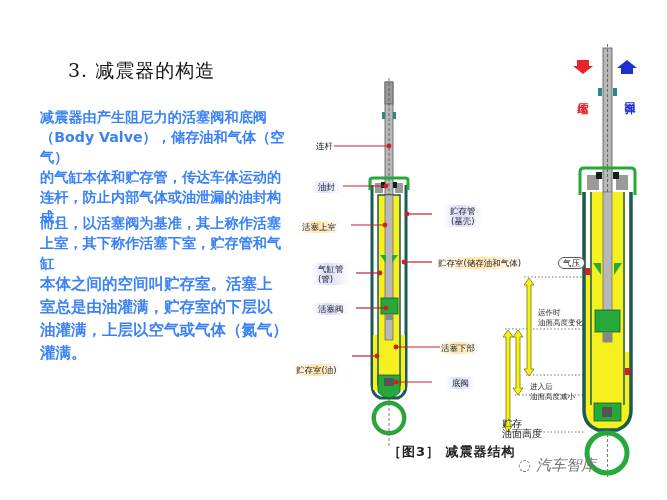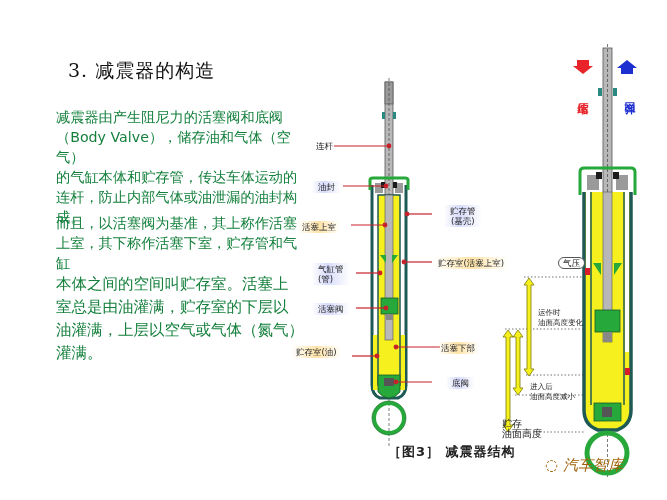--- a/index.html
+++ b/index.html
@@ -5,39 +5,39 @@
     html, body { margin: 0; padding: 0; }
     body {
       width: 667px; height: 500px; background: #ffffff; position: relative; overflow: hidden;
       font-family: "DejaVu Serif", "Liberation Serif", serif; color: #111;
     }
     .title {
       position: absolute; left: 68px; top: 58px; font-size: 19px; letter-spacing: 1px;
       font-family: "DejaVu Serif", serif;
     }
     .para {
-      position: absolute; left: 56px; width: 262px; font-size: 14.2px; line-height: 20px;
-      font-family: "DejaVu Sans", "Liberation Sans", sans-serif; font-weight: normal; color: #15803d;
+      position: absolute; left: 40px; width: 262px; font-size: 14.2px; line-height: 20px;
+      font-family: "DejaVu Sans", "Liberation Sans", sans-serif; font-weight: bold; color: #3b82f6;
     }
     .para1 { top: 107px; }
     .para2 { top: 213px; }
     .para2 .big { font-size: 15.5px; line-height: 23px; }
     .para p { margin: 0; }
     .lbl {
       position: absolute; font-size: 8.5px; font-family: "DejaVu Sans", sans-serif; color: #222;
       line-height: 10px; white-space: nowrap;
     }
     .lbl.blue { background: linear-gradient(90deg, rgba(210,215,250,0) 0%, rgba(210,215,250,0.9) 40%, rgba(210,215,250,0) 100%); padding: 1px 6px; }
     .lbl.orange { background: linear-gradient(90deg, rgba(255,230,180,0) 0%, rgba(255,225,160,0.9) 50%, rgba(255,230,180,0) 100%); padding: 1px 4px; }
     .caption {
       position: absolute; left: 388px; top: 443px; font-size: 13px; font-weight: bold;
       font-family: "DejaVu Sans", sans-serif; color: #222; letter-spacing: 1px;
     }
     .watermark {
-      position: absolute; left: 545px; top: 456px; font-size: 15px; color: #a16207;
+      position: absolute; left: 518px; top: 456px; font-size: 15px; color: #737373;
       font-family: "DejaVu Sans", sans-serif; font-style: italic;
     }
     svg { position: absolute; left: 0; top: 0; }
     .dir-label { position: absolute; font-size: 11px; font-family: "DejaVu Sans", sans-serif; font-weight: bold; writing-mode: vertical-rl; }
   </style>
 </head>
 <body>
 
 <div class="title">3.  减震器的构造</div>
 
@@ -174,28 +174,28 @@
   </g>
 </svg>
 
 <div class="lbl" style="left:316px; top:141px;">连杆</div>
 <div class="lbl blue" style="left:312px; top:181px;">油封</div>
 <div class="lbl orange" style="left:298px; top:221px;">活塞上室</div>
 <div class="lbl blue" style="left:444px; top:205px; text-align:center;">
   <div>贮存管</div>
   <div>(基壳)</div>
 </div>
-<div class="lbl orange" style="left:434px; top:257px;">贮存室(活塞上室)</div>
+<div class="lbl orange" style="left:434px; top:257px;">贮存室(储存油和气体)</div>
 <div class="lbl blue" style="left:312px; top:263px; ">
   <div>气缸管</div>
   <div>(管)</div>
 </div>
 <div class="lbl blue" style="left:312px; top:303px;">活塞阀</div>
 <div class="lbl orange" style="left:437px; top:342px;">活塞下部</div>
-<div class="lbl orange" style="left:292px; top:346px;">贮存室(油)</div>
+<div class="lbl orange" style="left:292px; top:364px;">贮存室(油)</div>
 <div class="lbl blue" style="left:446px; top:377px;">底阀</div>
 
 <div class="dir-label" style="left:574px; top:94px; color:#e8242a;">压缩</div>
 <div class="dir-label" style="left:621px; top:94px; color:#1e2fd0;">回弹</div>
 <div class="lbl" style="left:558px; top:257px; border:1px solid #555; border-radius:8px; padding:0 4px; background:#fff;">气压</div>
 <div class="lbl" style="left:538px; top:308px; font-size:7.5px;">
   <div>运作时</div>
   <div>油面高度变化</div>
 </div>
 <div class="lbl" style="left:530px; top:382px; font-size:7.5px;">

